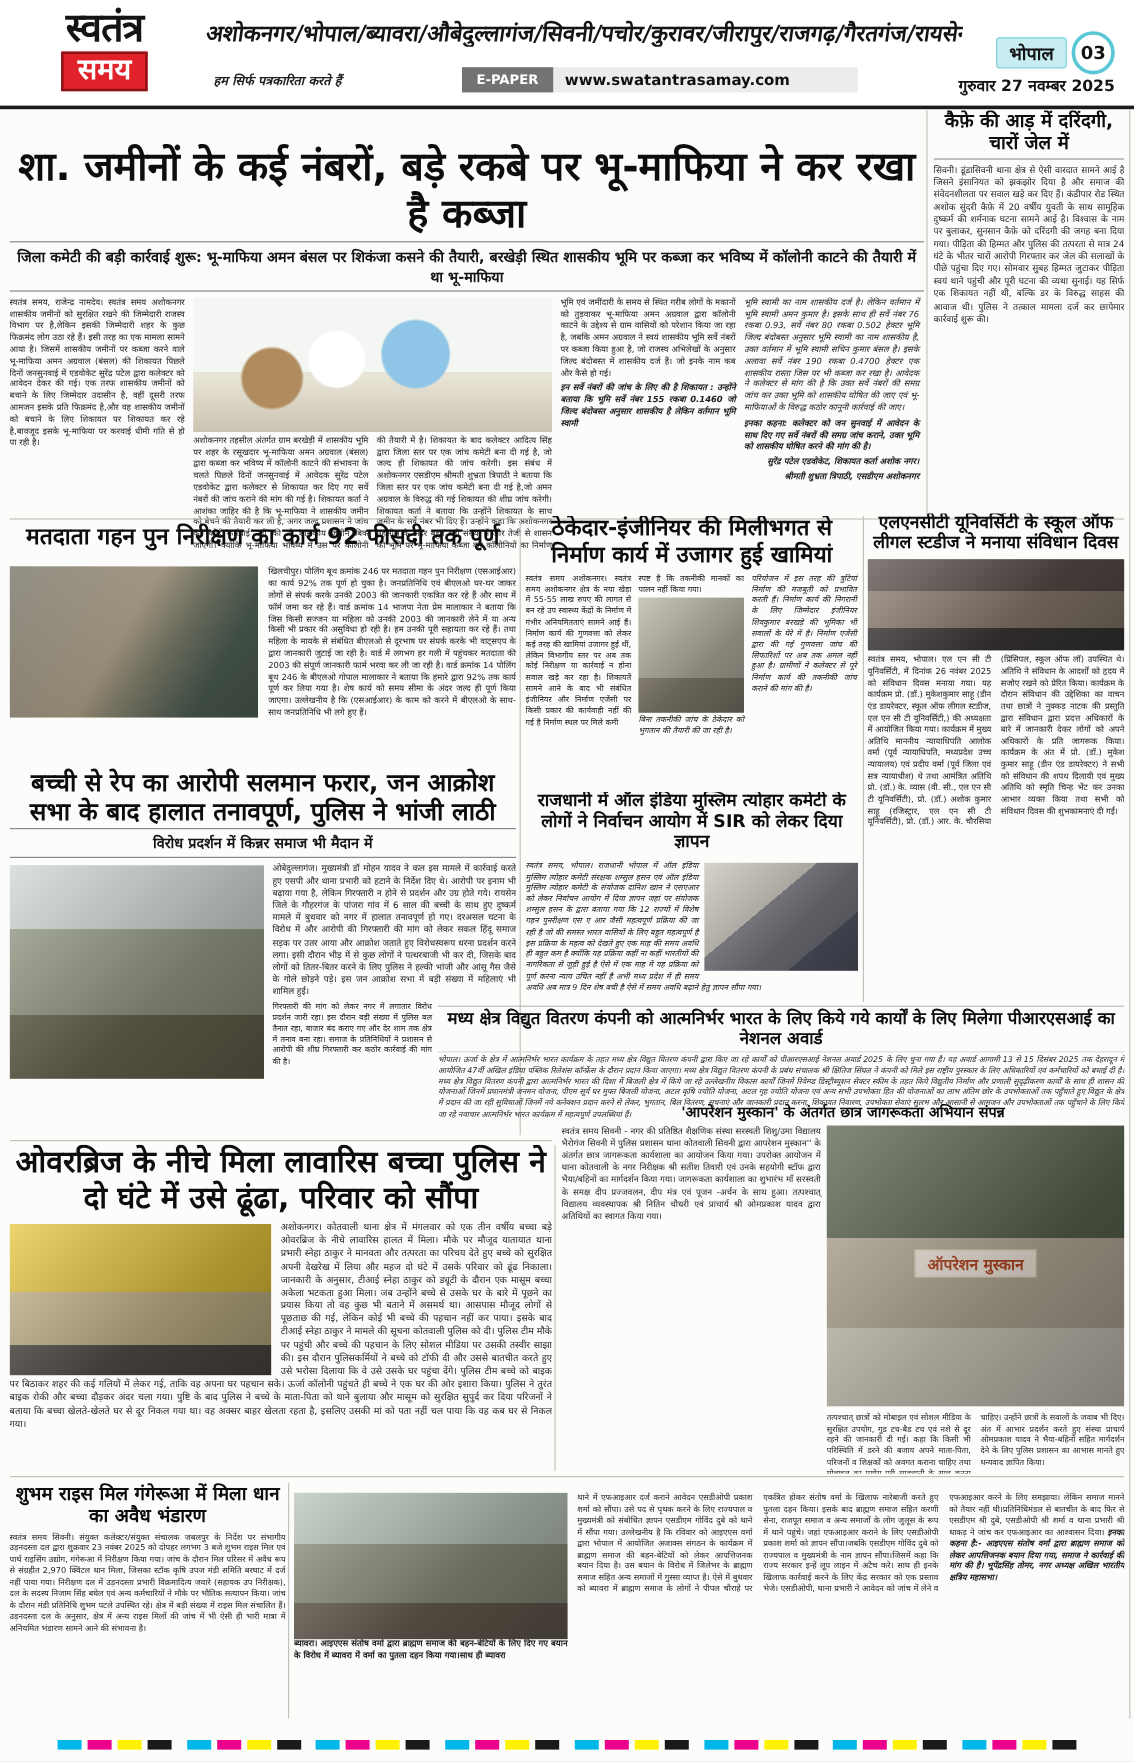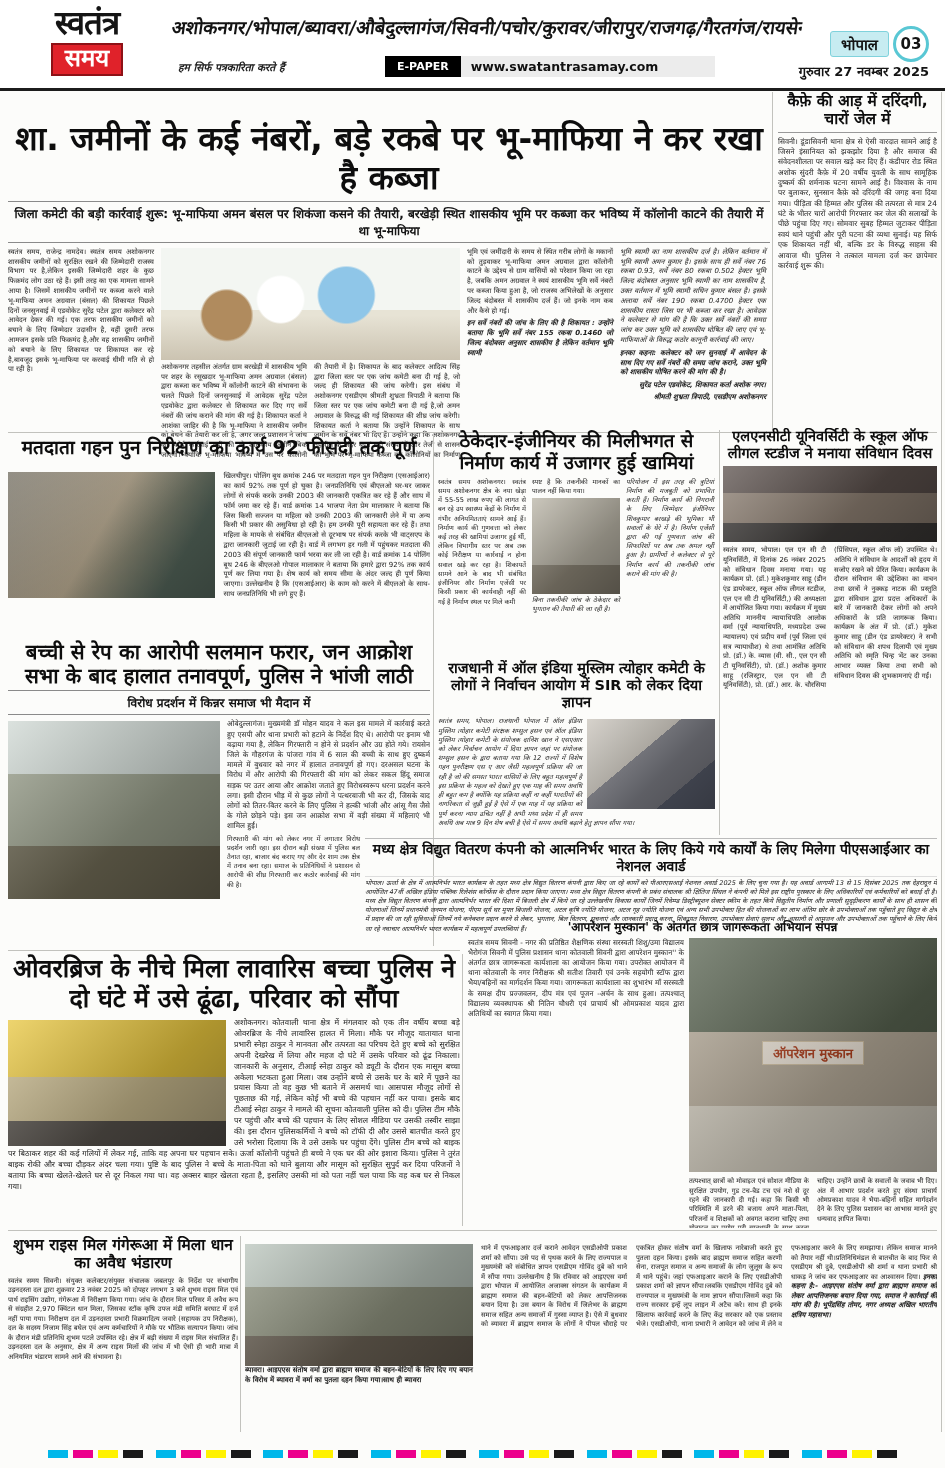--- a/index.html
+++ b/index.html
@@ -18,21 +18,21 @@
   .cities{position:absolute;left:172px;top:14px;width:630px;font-size:18.5px;font-weight:800;
           transform:skewX(-8deg);white-space:nowrap;overflow:hidden;}
   .badge{position:absolute;right:16px;top:26px;display:flex;align-items:center;gap:4px;}
   .badge-city{background:#c7ecf1;border:1px solid #7fd2dc;font-size:15px;font-weight:800;
               padding:2px 10px;border-radius:3px;}
   .badge-num{width:30px;height:30px;border-radius:50%;background:#fff;border:3px solid #59c7d4;
              font-size:15px;font-weight:800;display:flex;align-items:center;justify-content:center;}
   .tagline{position:absolute;left:178px;top:60px;font-size:10.5px;font-style:italic;font-weight:600;color:#222;}
   .webbar{position:absolute;left:385px;top:56px;width:330px;height:21px;background:#ececec;
           display:flex;align-items:center;}
-  .epaper{background:#000000;color:#fff;font-weight:800;font-size:11px;padding:3px 12px;height:15px;line-height:15px;}
+  .epaper{background:#737373;color:#fff;font-weight:800;font-size:11px;padding:3px 12px;height:15px;line-height:15px;}
   .website{font-size:12.5px;font-weight:700;padding:0 10px;color:#111;text-decoration:none;}
   .m-date{position:absolute;right:16px;top:62px;font-size:13px;font-weight:800;}
 
   
   .hl{font-weight:800;text-align:center;line-height:1.18;color:#0d0d0d;}
   .sub{font-weight:800;text-align:center;border-top:1px solid #8a8a8a;border-bottom:1px solid #8a8a8a;padding:3px 2px;}
   .body{font-size:7px;line-height:1.4;text-align:justify;color:#1c1c1c;}
   .body p{margin:0 0 3px;}
   .it{font-style:italic;}
   .b{font-weight:700;}
@@ -243,21 +243,21 @@
     </div>
   </div>
 
   <div class="region lnct">
     <div class="hl">एलएनसीटी यूनिवर्सिटी के स्कूल ऑफ लीगल स्टडीज ने मनाया संविधान दिवस</div>
     <div class="ph ph-group"></div>
     <div class="cols body">स्वतंत्र समय, भोपाल। एल एन सी टी यूनिवर्सिटी, में दिनांक 26 नवंबर 2025 को संविधान दिवस मनाया गया। यह कार्यक्रम प्रो. (डॉ.) मुकेशकुमार साहू (डीन एंड डायरेक्टर, स्कूल ऑफ लीगल स्टडीज, एल एन सी टी यूनिवर्सिटी,) की अध्यक्षता में आयोजित किया गया। कार्यक्रम में मुख्य अतिथि माननीय न्यायाधिपति आलोक वर्मा (पूर्व न्यायाधिपति, मध्यप्रदेश उच्च न्यायालय) एवं प्रदीप वर्मा (पूर्व जिला एवं सत्र न्यायाधीश) थे तथा आमंत्रित अतिथि प्रो. (डॉ.) के. व्यास (वी. सी., एल एन सी टी यूनिवर्सिटी), प्रो. (डॉ.) अशोक कुमार साहू (रजिस्ट्रार, एल एन सी टी यूनिवर्सिटी), प्रो. (डॉ.) आर. के. चौरसिया (प्रिंसिपल, स्कूल ऑफ लॉ) उपस्थित थे। अतिथि ने संविधान के आदर्शों को हृदय में सजोए रखने को प्रेरित किया। कार्यक्रम के दौरान संविधान की उद्देशिका का वाचन तथा छात्रों ने नुक्कड़ नाटक की प्रस्तुति द्वारा संविधान द्वारा प्रदत्त अधिकारों के बारे में जानकारी देकर लोगों को अपने अधिकारों के प्रति जागरूक किया। कार्यक्रम के अंत में प्रो. (डॉ.) मुकेश कुमार साहू (डीन एंड डायरेक्टर) ने सभी को संविधान की शपथ दिलायी एवं मुख्य अतिथि को स्मृति चिन्ह भेंट कर उनका आभार व्यक्त किया तथा सभी को संविधान दिवस की शुभकामनाएं दी गईं।</div>
   </div>
 
   <div class="region prsi">
-    <div class="hl">मध्य क्षेत्र विद्युत वितरण कंपनी को आत्मनिर्भर भारत के लिए किये गये कार्यों के लिए मिलेगा पीएसआईआर का नेशनल अवार्ड</div>
+    <div class="hl">मध्य क्षेत्र विद्युत वितरण कंपनी को आत्मनिर्भर भारत के लिए किये गये कार्यों के लिए मिलेगा पीआरएसआई का नेशनल अवार्ड</div>
     <div class="body it">भोपाल। ऊर्जा के क्षेत्र में आत्मनिर्भर भारत कार्यक्रम के तहत मध्य क्षेत्र विद्युत वितरण कंपनी द्वारा किए जा रहे कार्यों को पीआरएसआई नेशनल अवार्ड 2025 के लिए चुना गया है। यह अवार्ड आगामी 13 से 15 दिसंबर 2025 तक देहरादून में आयोजित 47वीं अखिल इंडिया पब्लिक रिलेशंस कॉन्फ्रेंस के दौरान प्रदान किया जाएगा। मध्य क्षेत्र विद्युत वितरण कंपनी के प्रबंध संचालक श्री क्षितिज सिंघल ने कंपनी को मिले इस राष्ट्रीय पुरस्कार के लिए अधिकारियों एवं कर्मचारियों को बधाई दी है। मध्य क्षेत्र विद्युत वितरण कंपनी द्वारा आत्मनिर्भर भारत की दिशा में बिजली क्षेत्र में किये जा रहे उल्लेखनीय विकास कार्यों जिनमें रिवेम्प्ड डिस्ट्रीब्यूशन सेक्टर स्कीम के तहत किये विद्युतीय निर्माण और प्रणाली सुदृढ़ीकरण कार्यों के साथ ही शासन की योजनाओं जिनमें प्रधानमंत्री जनमन योजना, पीएम सूर्य घर मुफ्त बिजली योजना, अटल कृषि ज्योति योजना, अटल गृह ज्योति योजना एवं अन्य सभी उपभोक्ता हित की योजनाओं का लाभ अंतिम छोर के उपभोक्ताओं तक पहुँचाते हुए विद्युत के क्षेत्र में प्रदान की जा रही सुविधाओं जिनमें नये कनेक्शन प्रदान करने से लेकर, भुगतान, बिल वितरण, सूचनाएं और जानकारी प्रदान करना, शिकायत निवारण, उपभोक्ता सेवाएं सुलभ और आसानी से आमजन और उपभोक्ताओं तक पहुँचाने के लिए किये जा रहे नवाचार आत्मनिर्भर भारत कार्यक्रम में महत्वपूर्ण उपलब्धियां हैं।</div>
   </div>
 
   <div class="hline" style="left:8px;top:950px;width:452px;"></div>
   <div class="vline" style="left:462px;top:954px;height:272px;"></div>
 
   <div class="region overbridge">
     <div class="hl">ओवरब्रिज के नीचे मिला लावारिस बच्चा पुलिस ने दो घंटे में उसे ढूंढा, परिवार को सौंपा</div>
     <div class="body">
       <div class="ph ph-kid"></div>

